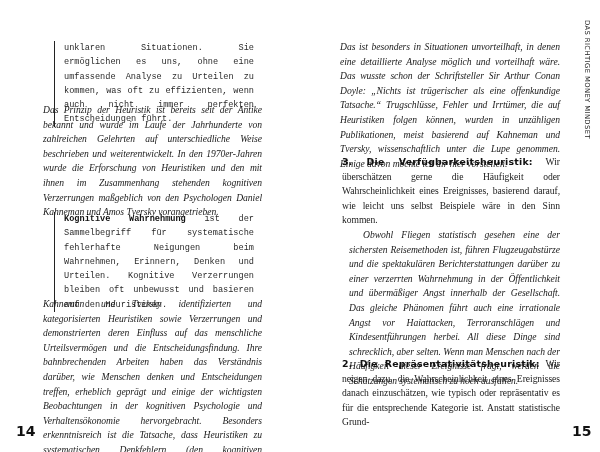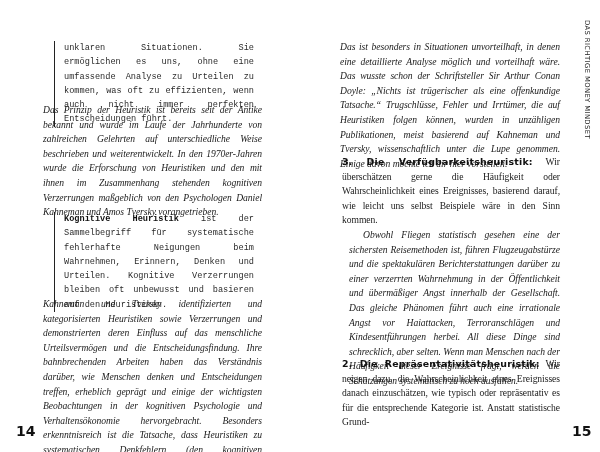--- a/index.html
+++ b/index.html
@@ -21,21 +21,21 @@
 <body>
 
 <div class="page page-left">
   <div class="callout" style="left:54px; top:41px; width:190px;">
     <span>unklaren Situationen. Sie ermöglichen es uns, ohne eine umfassende Analyse zu Urteilen zu kommen, was oft zu effizienten, wenn auch nicht immer perfekten Entscheidungen führt.</span>
   </div>
 
   <p class="para serif" style="left:43px; top:103px; width:219px;">Das Prinzip der Heuristik ist bereits seit der Antike bekannt und wurde im Laufe der Jahrhunderte von zahlreichen Gelehrten auf unterschiedliche Weise beschrieben und weiterentwickelt. In den 1970er-Jahren wurde die Erforschung von Heuristiken und den mit ihnen im Zusammenhang stehenden kognitiven Verzerrungen maßgeblich von den Psychologen Daniel Kahneman und Amos Tversky vorangetrieben.</p>
 
   <div class="callout" style="left:54px; top:212px; width:190px;">
-    <b>Kognitive Heuristik</b><span> ist der Sammelbegriff für systematische fehlerhafte Neigungen beim Wahrnehmen, Erinnern, Denken und Urteilen. Kognitive Verzerrungen bleiben oft unbewusst und basieren auf den Heuristiken.</span>
+    <b>Kognitive Wahrnehmung</b><span> ist der Sammelbegriff für systematische fehlerhafte Neigungen beim Wahrnehmen, Erinnern, Denken und Urteilen. Kognitive Verzerrungen bleiben oft unbewusst und basieren auf den Heuristiken.</span>
   </div>
 
   <p class="para serif" style="left:43px; top:297px; width:219px;">Kahneman und Tversky identifizierten und kategorisierten Heuristiken sowie Verzerrungen und demonstrierten deren Einfluss auf das menschliche Urteilsvermögen und die Entscheidungsfindung. Ihre bahnbrechenden Arbeiten haben das Verständnis darüber, wie Menschen denken und Entscheidungen treffen, erheblich geprägt und einige der wichtigsten Beobachtungen in der kognitiven Psychologie und Verhaltensökonomie hervorgebracht. Besonders erkenntnisreich ist die Tatsache, dass Heuristiken zu systematischen Denkfehlern (den kognitiven Verzerrungen) führen können.</p>
 
   <div class="page-number" style="left:16px; top:423px;">14</div>
 </div>
 
 <div class="page page-right">
   <div class="running-head" style="left:291px; top:20px;">DAS RICHTIGE MONEY MINDSET</div>
 

